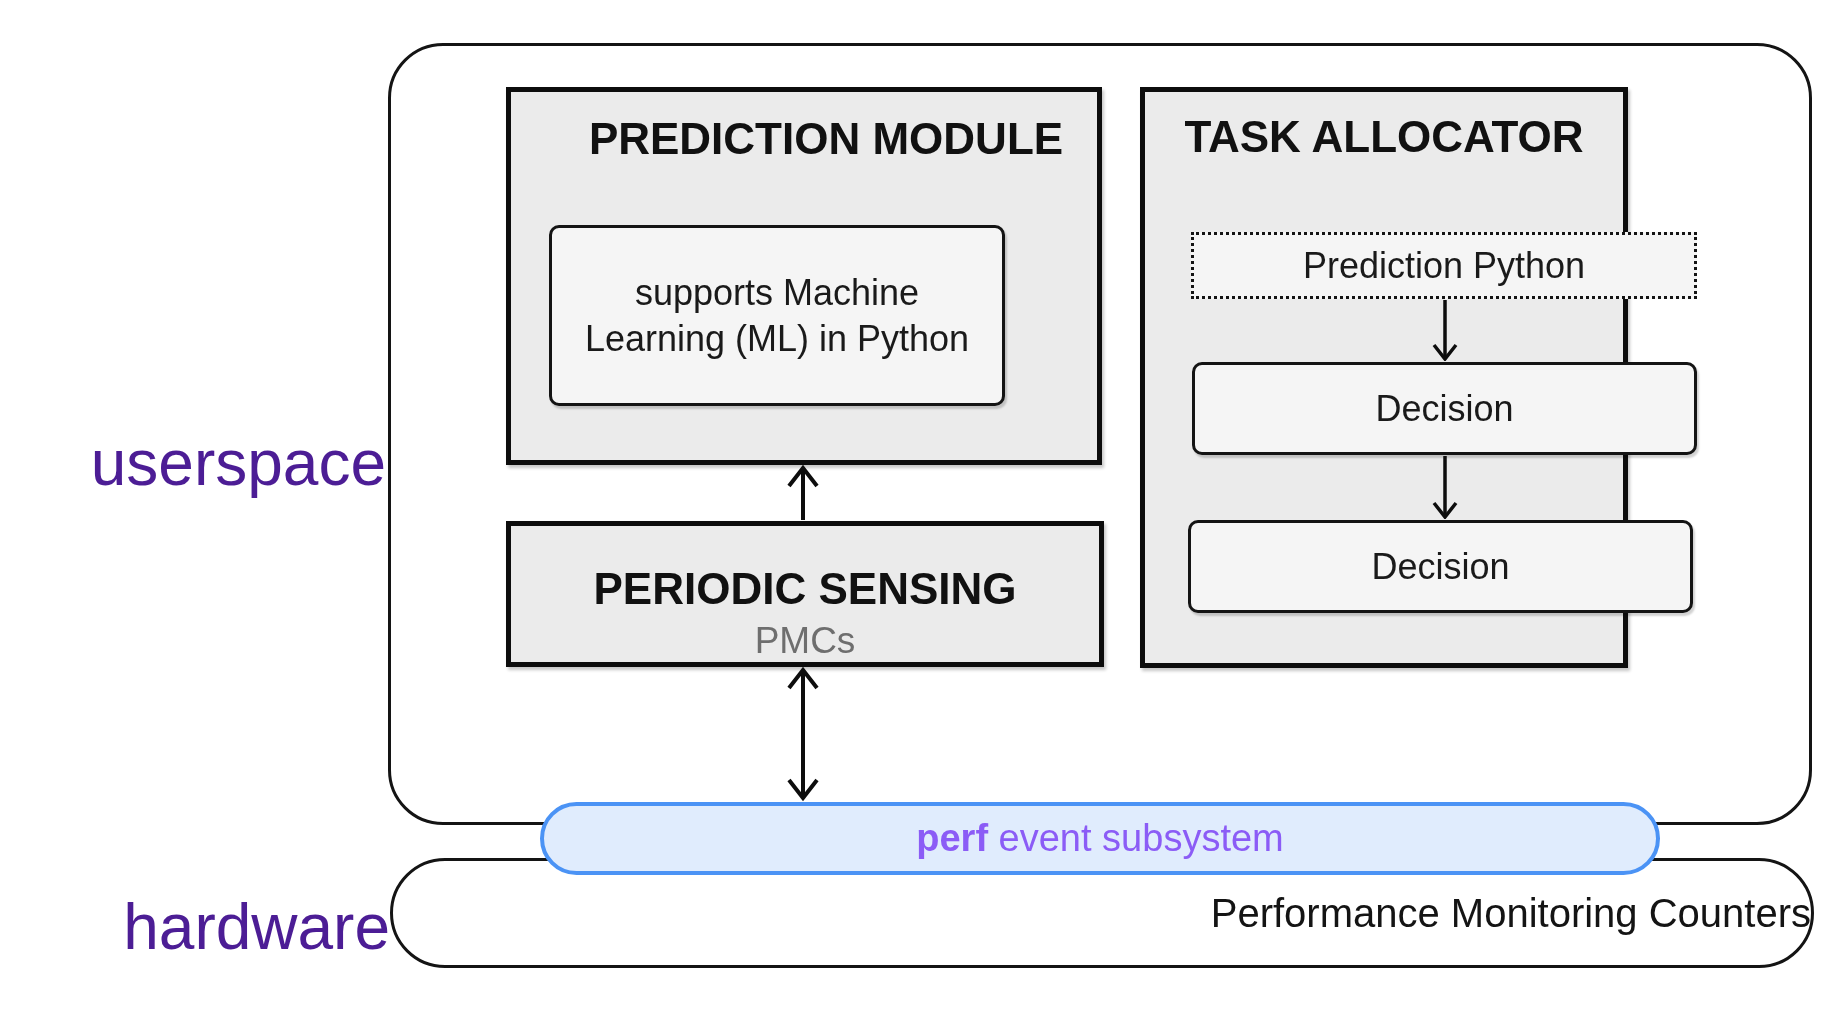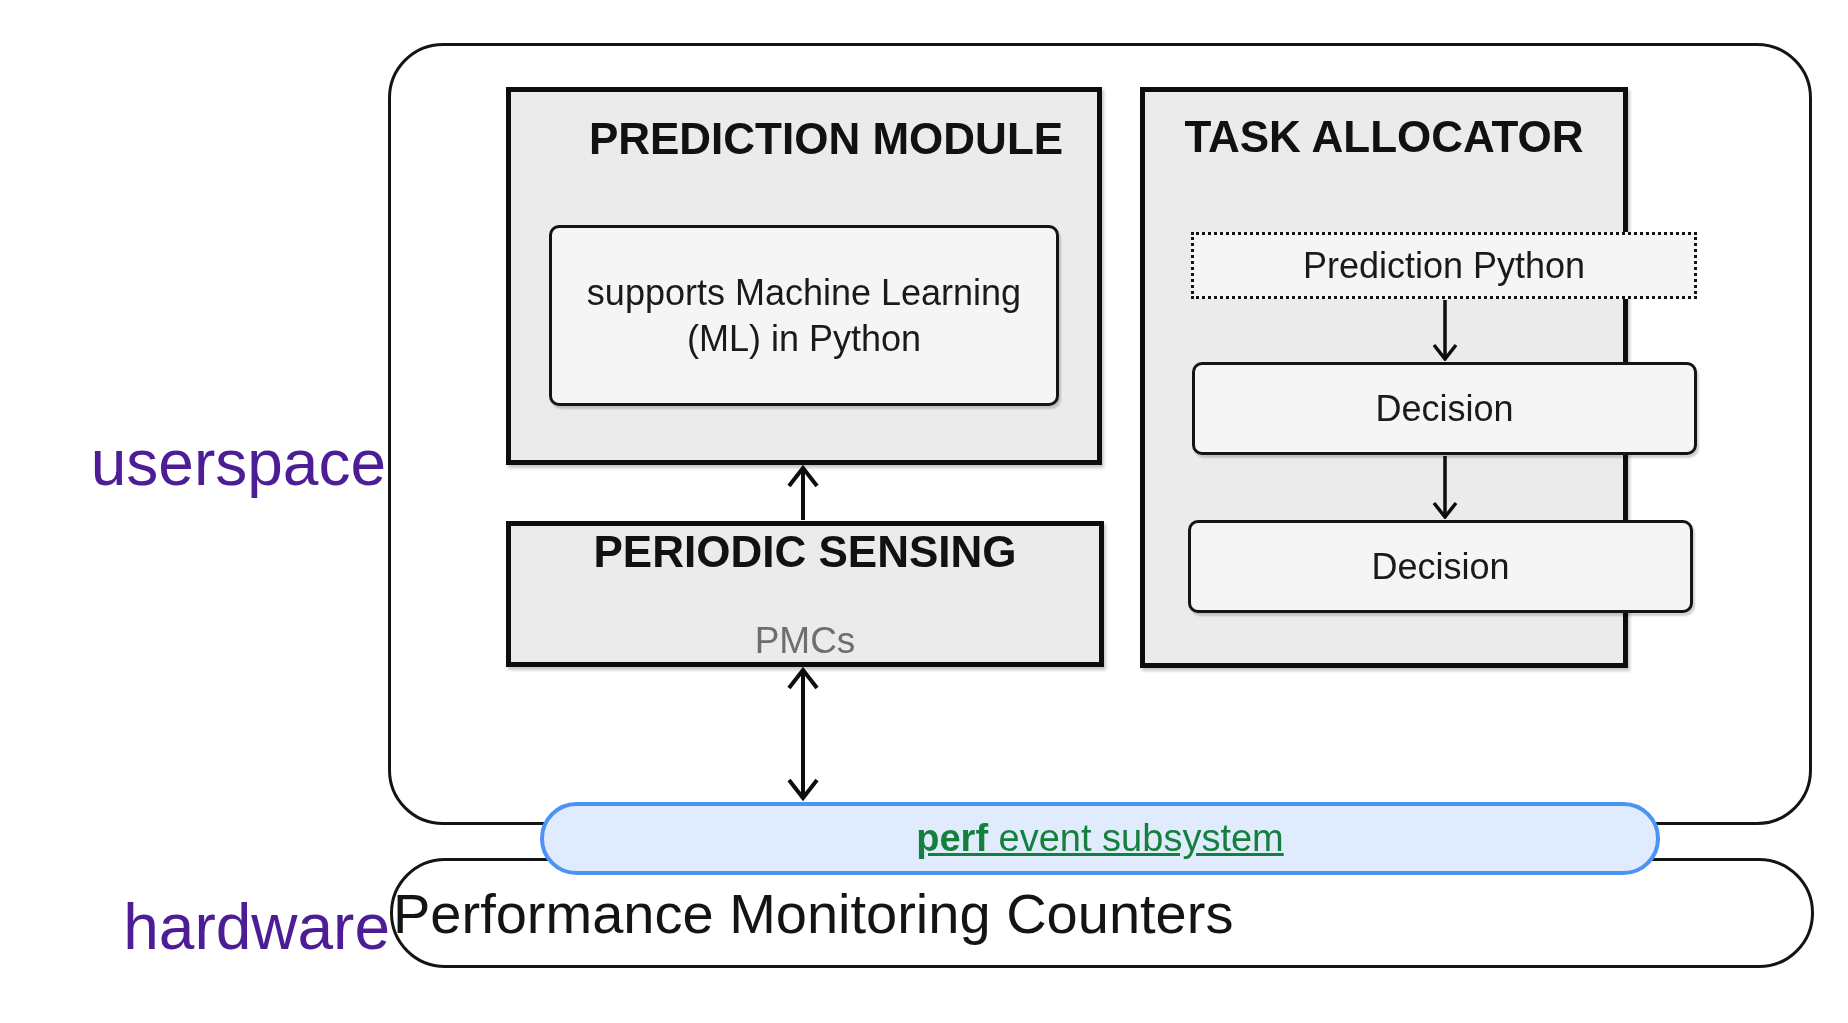--- a/index.html
+++ b/index.html
@@ -19,22 +19,22 @@
   .region {
     position: absolute;
     border: 3px solid #141414;
     border-radius: 55px;
     background: #ffffff;
     z-index: 1;
   }
   .region-userspace { left: 388px; top: 43px; width: 1424px; height: 782px; }
   .region-hardware  {
     left: 390px; top: 858px; width: 1424px; height: 110px;
-    display: flex; align-items: center; justify-content: flex-start;
-    font-size: 56px;
+    display: flex; align-items: center; justify-content: flex-end;
+    font-size: 40px;
   }
 
   
   .side-label {
     position: absolute;
     width: 360px;
     text-align: right;
     font-size: 64px;
     color: #4c1d95;
     z-index: 2;
@@ -61,35 +61,35 @@
   .module-title {
     position: absolute; left: 0; right: 0;
     text-align: center;
     font-weight: bold;
     font-size: 44px;
     color: #111111;
   }
   .module-prediction .module-title { top: 22px; padding-left: 44px; }
   .module-allocator  .module-title { top: 20px; }
   .sensing-title { font-weight: bold; font-size: 44px; color: #111111; }
-  .sensing-sub   { font-size: 37px; color: #6e6e6e; margin-top: 37px; }
+  .sensing-sub   { font-size: 37px; color: #6e6e6e; }
 
   
   .innerbox {
     position: absolute;
     background: #f5f5f5;
     border: 3px solid #141414;
     border-radius: 10px;
     box-shadow: 2px 3px 2px rgba(0,0,0,0.18);
     display: flex; align-items: center; justify-content: center;
     text-align: center;
     font-size: 36px;
     color: #1a1a1a;
   }
-  .ml-box { left: 38px; top: 133px; width: 510px; height: 181px; padding: 0 28px; line-height: 46px; }
+  .ml-box { left: 38px; top: 133px; width: 456px; height: 181px; padding: 0 28px; line-height: 46px; }
   .output-box {
     left: 46px; top: 140px; width: 506px; height: 67px;
     border: 3px dotted #141414;
     border-radius: 0;
     box-shadow: none;
   }
   .decision-box-1 { left: 47px; top: 270px; width: 505px; height: 93px; }
   .decision-box-2 { left: 43px; top: 428px; width: 505px; height: 93px; }
 
   
@@ -101,23 +101,22 @@
 
   
   .perf-pill {
     position: absolute;
     left: 540px; top: 802px; width: 1120px; height: 73px;
     background: #e0ecfd;
     border: 4px solid #4b93f5;
     border-radius: 37px;
     display: flex; align-items: center; justify-content: center;
     font-size: 38px;
-    color: #15803d;
+    color: #8b5cf6;
     z-index: 5;
-    text-decoration: underline;
   }
   .perf-bold { font-weight: bold; }
   .perf-rest { white-space: pre; }
 
   .hw-label { color: #141414; }
 </style>
 </head>
 <body>
 
 <div class="canvas">

